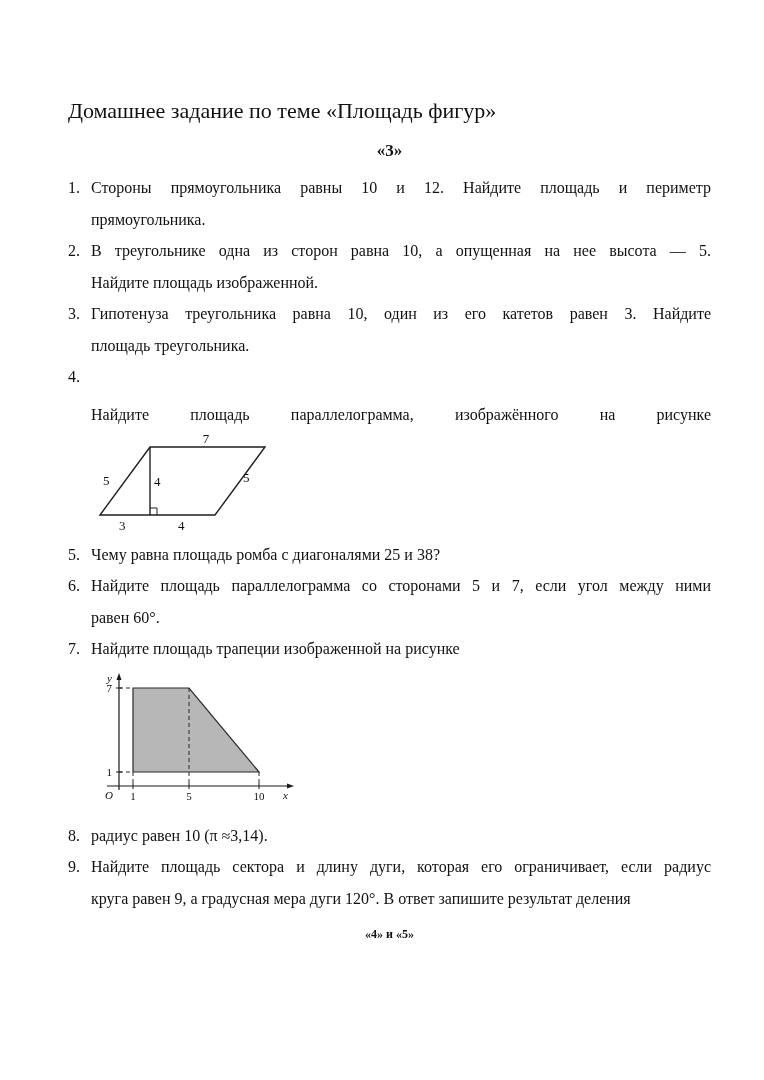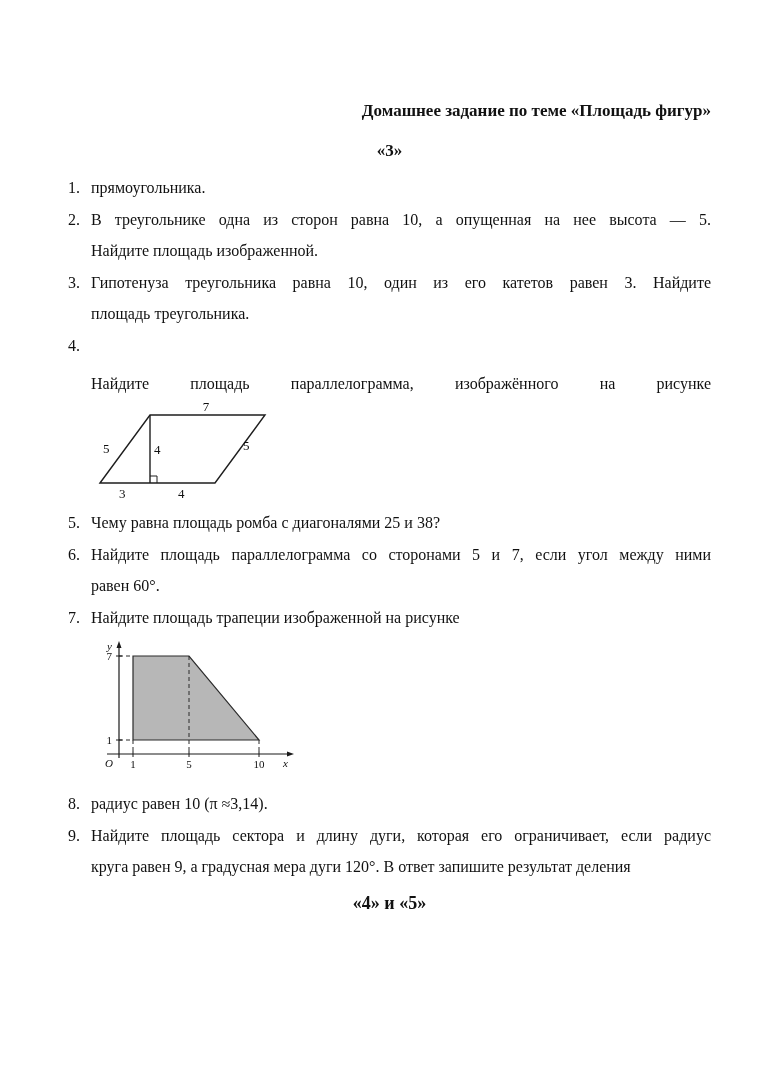--- a/index.html
+++ b/index.html
@@ -6,23 +6,23 @@
   body {
     width: 764px;
     height: 1080px;
     background: #ffffff;
     overflow: hidden;
     font-family: "Liberation Serif", serif;
     color: #111111;
   }
   .page { padding: 100px 53px 0 68px; }
   .title {
-    font-size: 17px;
-    font-weight: bold;
-    text-align: right;
+    font-size: 22px;
+    font-weight: normal;
+    text-align: left;
     line-height: 22px;
   }
   .section-heading {
     font-size: 17px;
     font-weight: bold;
     text-align: center;
     line-height: 22px;
     margin-top: 18px;
   }
   .items { margin-top: 10px; }
@@ -32,21 +32,21 @@
     line-height: 31.5px;
   }
   .num { flex: 0 0 23px; }
   .text { flex: 1; min-width: 0; }
   .line { text-align: justify; text-align-last: justify; }
   .line:last-child { text-align-last: auto; }
   .item.stretch .line:last-child { text-align-last: justify; margin-top: 38px; }
   .figure { margin: 2px 0 2px 27px; }
   .figure-2 { margin: 5px 0 6px 27px; }
   .final-heading {
-    font-size: 18px;
+    font-size: 12px;
     font-weight: bold;
     text-align: center;
     line-height: 24px;
     margin-top: 8px;
   }
   svg text { font-family: "Liberation Serif", serif; }
 </style>
 </head>
 <body>
 
@@ -54,20 +54,21 @@
 
   <div class="title">Домашнее задание по теме «Площадь фигур»</div>
 
   <div class="section-heading">«3»</div>
 
   <div class="items">
 
     <div class="item">
       <span class="num">1.</span>
       <div class="text">
+        <div class="line">Стороны прямоугольника равны 10 и 12. Найдите площадь и периметр</div>
         <div class="line">прямоугольника.</div>
       </div>
     </div>
 
     <div class="item">
       <span class="num">2.</span>
       <div class="text">
         <div class="line">В треугольнике одна из сторон равна 10, а опущенная на нее высота — 5.</div>
         <div class="line">Найдите площадь изображенной.</div>
       </div>

